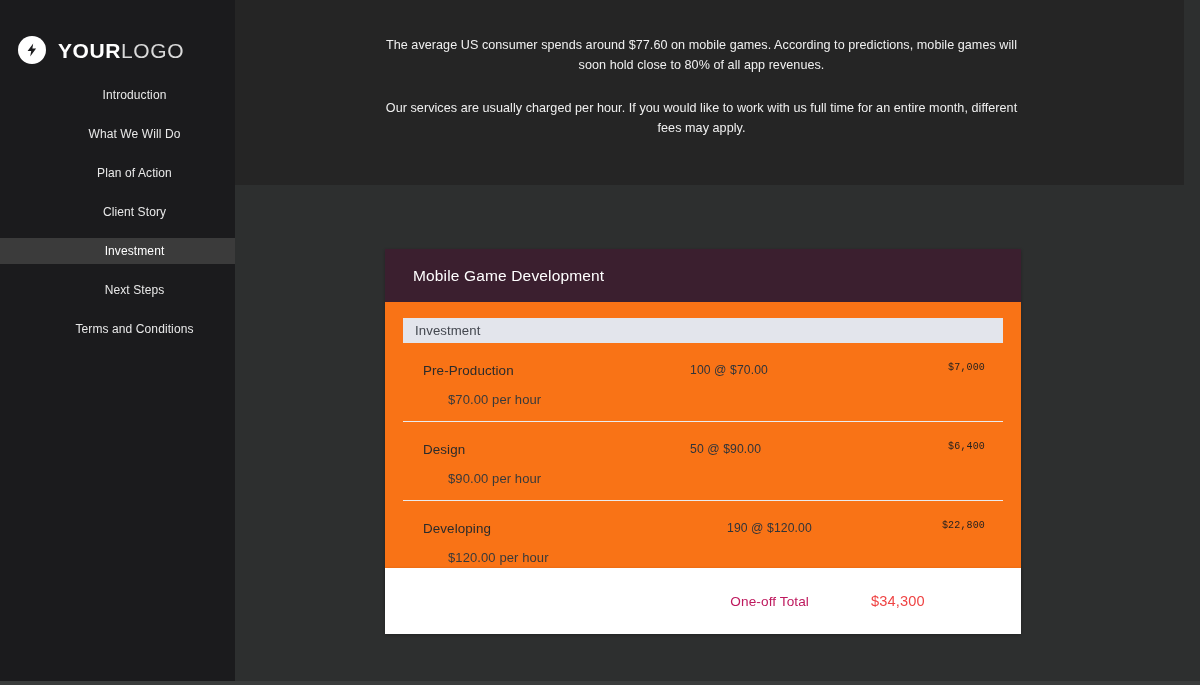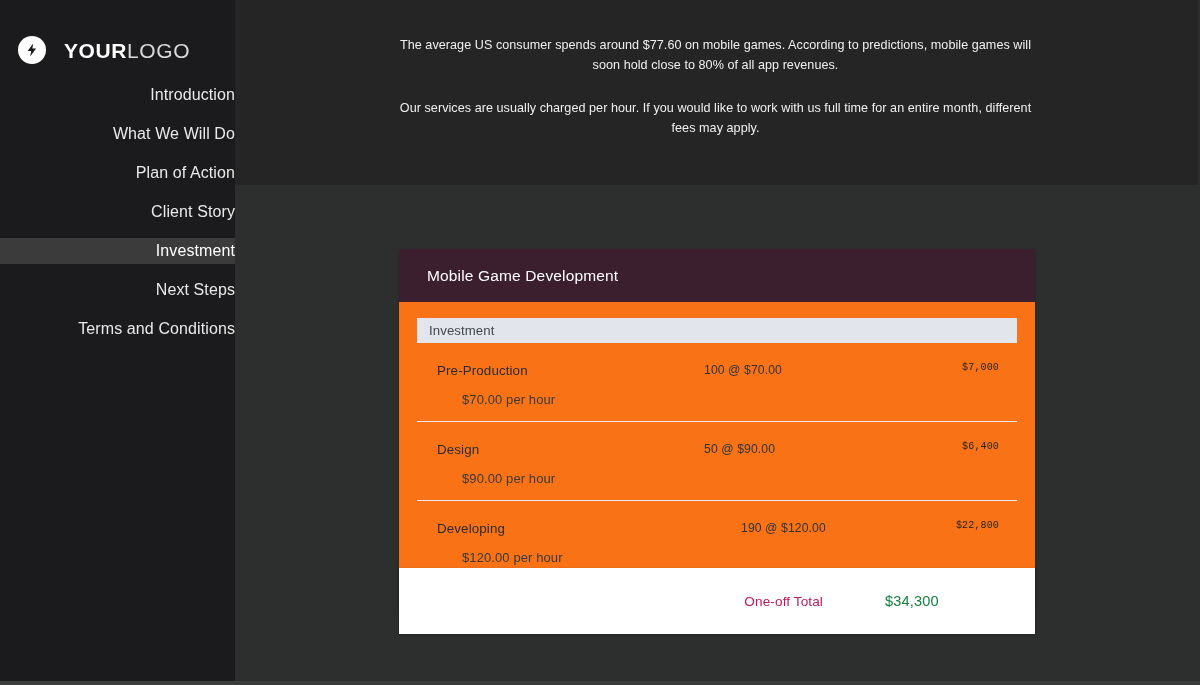--- a/index.html
+++ b/index.html
@@ -31,21 +31,21 @@
     top: 0;
     width: 235px;
     height: 681px;
     background: #1b1b1d;
     z-index: 5;
   }
 
   .logo-row {
     display: flex;
     align-items: center;
-    gap: 18px;
+    gap: 12px;
     padding: 28px 0 0 18px;
     height: 72px;
   }
 
   .logo-mark {
     width: 28px;
     height: 28px;
     border-radius: 50%;
     background: #ffffff;
     display: flex;
@@ -73,40 +73,40 @@
   .nav {
     margin-top: 10px;
   }
 
   .nav-item {
     display: block;
     width: 100%;
     height: 26px;
     line-height: 26px;
     padding-left: 34px;
-    font-size: 16px;
+    font-size: 12px;
     color: #e9e9e9;
     letter-spacing: 0.1px;
     white-space: nowrap;
     cursor: pointer;
     background: transparent;
     border: 0;
-    text-align: right;
+    text-align: center;
     font-family: inherit;
     margin-bottom: 13px;
   }
   .nav-item.is-active {
     background: #3b3b3b;
     color: #ffffff;
   }
 
   
   .content {
     position: absolute;
-    left: 233px;
+    left: 219px;
     top: 0;
     width: 965px;
     height: 685px;
   }
 
   .intro-band {
     position: absolute;
     left: 0;
     top: 0;
     width: 965px;
@@ -245,21 +245,21 @@
     justify-content: flex-end;
   }
   .total-label {
     font-size: 13.6px;
     color: #be185d;
     letter-spacing: 0.1px;
     margin-right: 62px;
   }
   .total-amount {
     font-size: 14.6px;
-    color: #15803d;
+    color: #ef4444;
     letter-spacing: 0.15px;
     width: 150px;
     text-align: left;
   }
 
   
   .bottom-strip {
     position: absolute;
     left: 0;
     bottom: 0;

